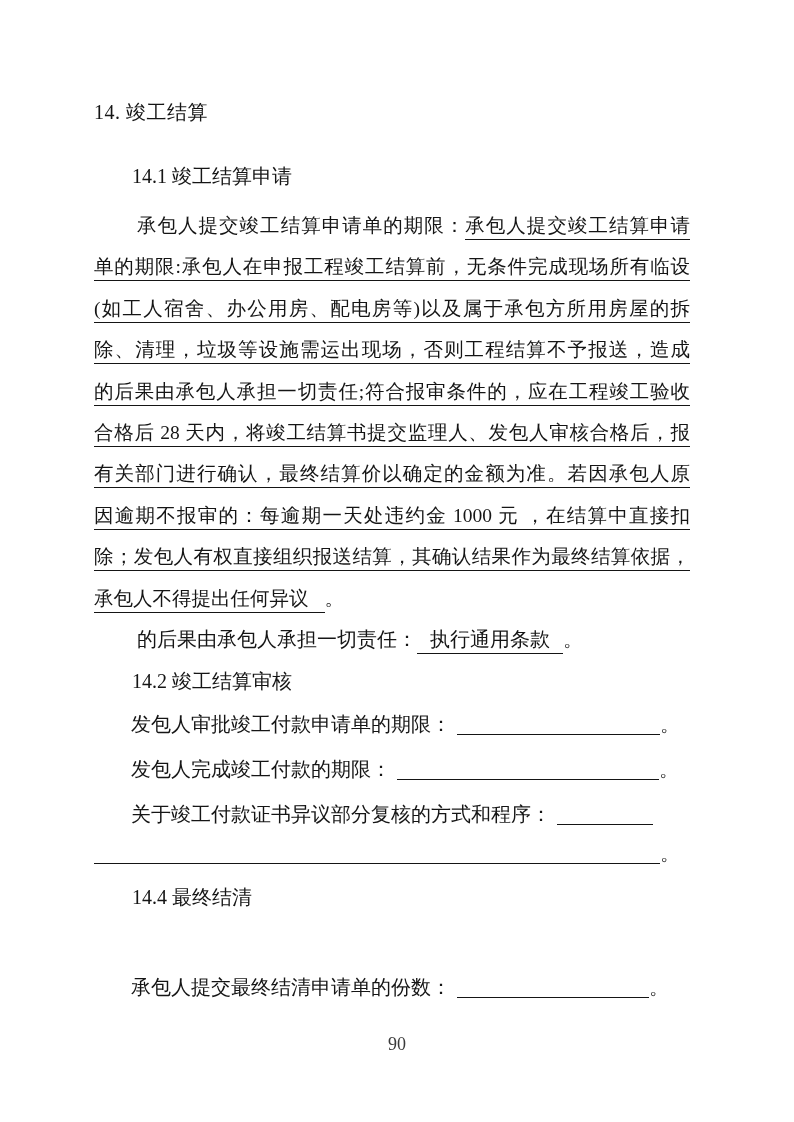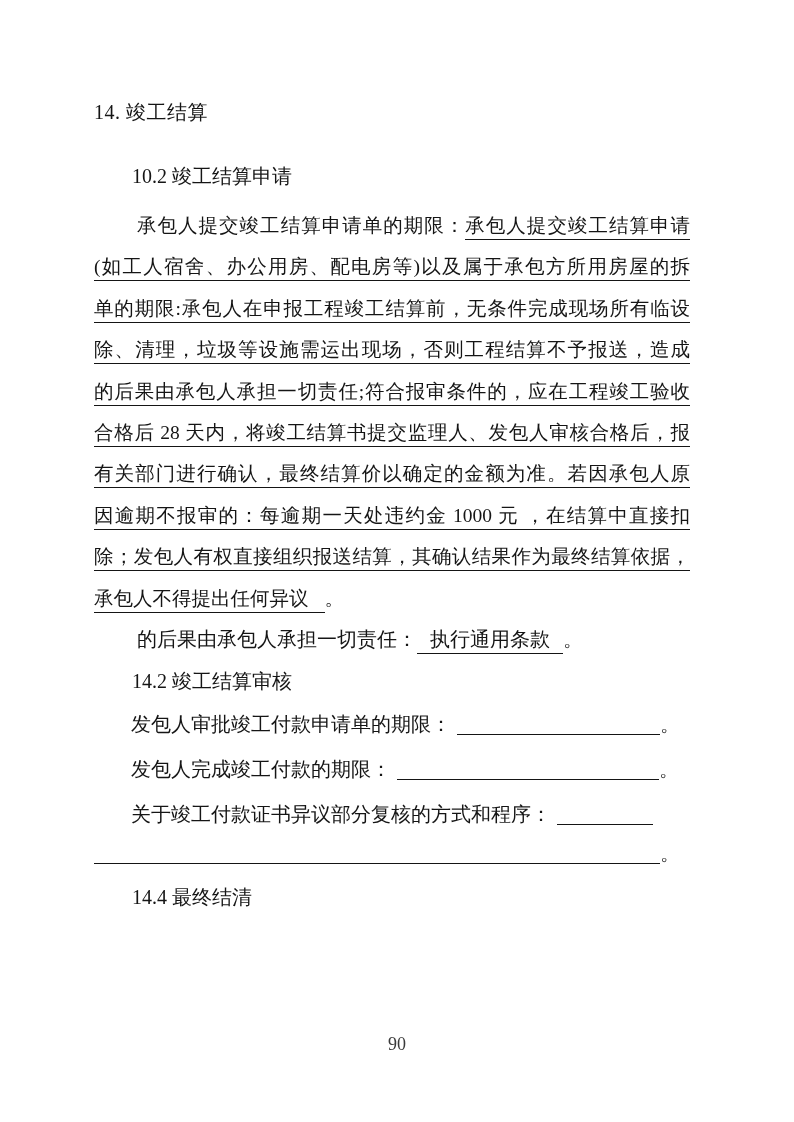--- a/index.html
+++ b/index.html
@@ -49,28 +49,28 @@
     text-align:center;font-size:18px;line-height:16px;color:#3a3a3a;
   }
 </style>
 </head>
 <body>
 
 <div class="page">
 
   <div class="abs heading" style="top:92px">14. 竣工结算</div>
 
-  <div class="abs sub" style="top:156px">10.2 竣工结算申请</div>
+  <div class="abs sub" style="top:156px">14.1 竣工结算申请</div>
 
   <div class="para">
     <div class="pline fl-indent">
       <span>承包人提交竣工结算申请单的期限：</span><span class="u">承包人提交竣工结算申请</span>
     </div>
+    <div class="pline"><span class="u">单的期限:承包人在申报工程竣工结算前，无条件完成现场所有临设</span></div>
     <div class="pline"><span class="u">(如工人宿舍、办公用房、配电房等)以及属于承包方所用房屋的拆</span></div>
-    <div class="pline"><span class="u">单的期限:承包人在申报工程竣工结算前，无条件完成现场所有临设</span></div>
     <div class="pline"><span class="u">除、清理，垃圾等设施需运出现场，否则工程结算不予报送，造成</span></div>
     <div class="pline"><span class="u">的后果由承包人承担一切责任;符合报审条件的，应在工程竣工验收</span></div>
     <div class="pline"><span class="u">合格后 28 天内，将竣工结算书提交监理人、发包人审核合格后，报</span></div>
     <div class="pline"><span class="u">有关部门进行确认，最终结算价以确定的金额为准。若因承包人原</span></div>
     <div class="pline"><span class="u">因逾期不报审的：每逾期一天处违约金 1000 元 ，在结算中直接扣</span></div>
     <div class="pline"><span class="u">除；发包人有权直接组织报送结算，其确认结果作为最终结算依据，</span></div>
     <div class="pline lastline">
       <span class="u u-tail">承包人不得提出任何异议</span><span>。</span>
     </div>
   </div>
@@ -93,16 +93,19 @@
     <span>关于竣工付款证书异议部分复核的方式和程序：</span><span class="blank w-c"></span>
   </div>
 
   <div class="abs" style="top:833px">
     <span class="blank w-full"></span><span>。</span>
   </div>
 
   <div class="abs sub" style="top:877px">14.4 最终结清</div>
 
 
+  <div class="abs ind" style="top:967px">
+    <span>承包人提交最终结清申请单的份数：</span><span class="blank w-d"></span><span>。</span>
+  </div>
 
   <div class="pagenum">90</div>
 
 </div>
 
 </body></html>

